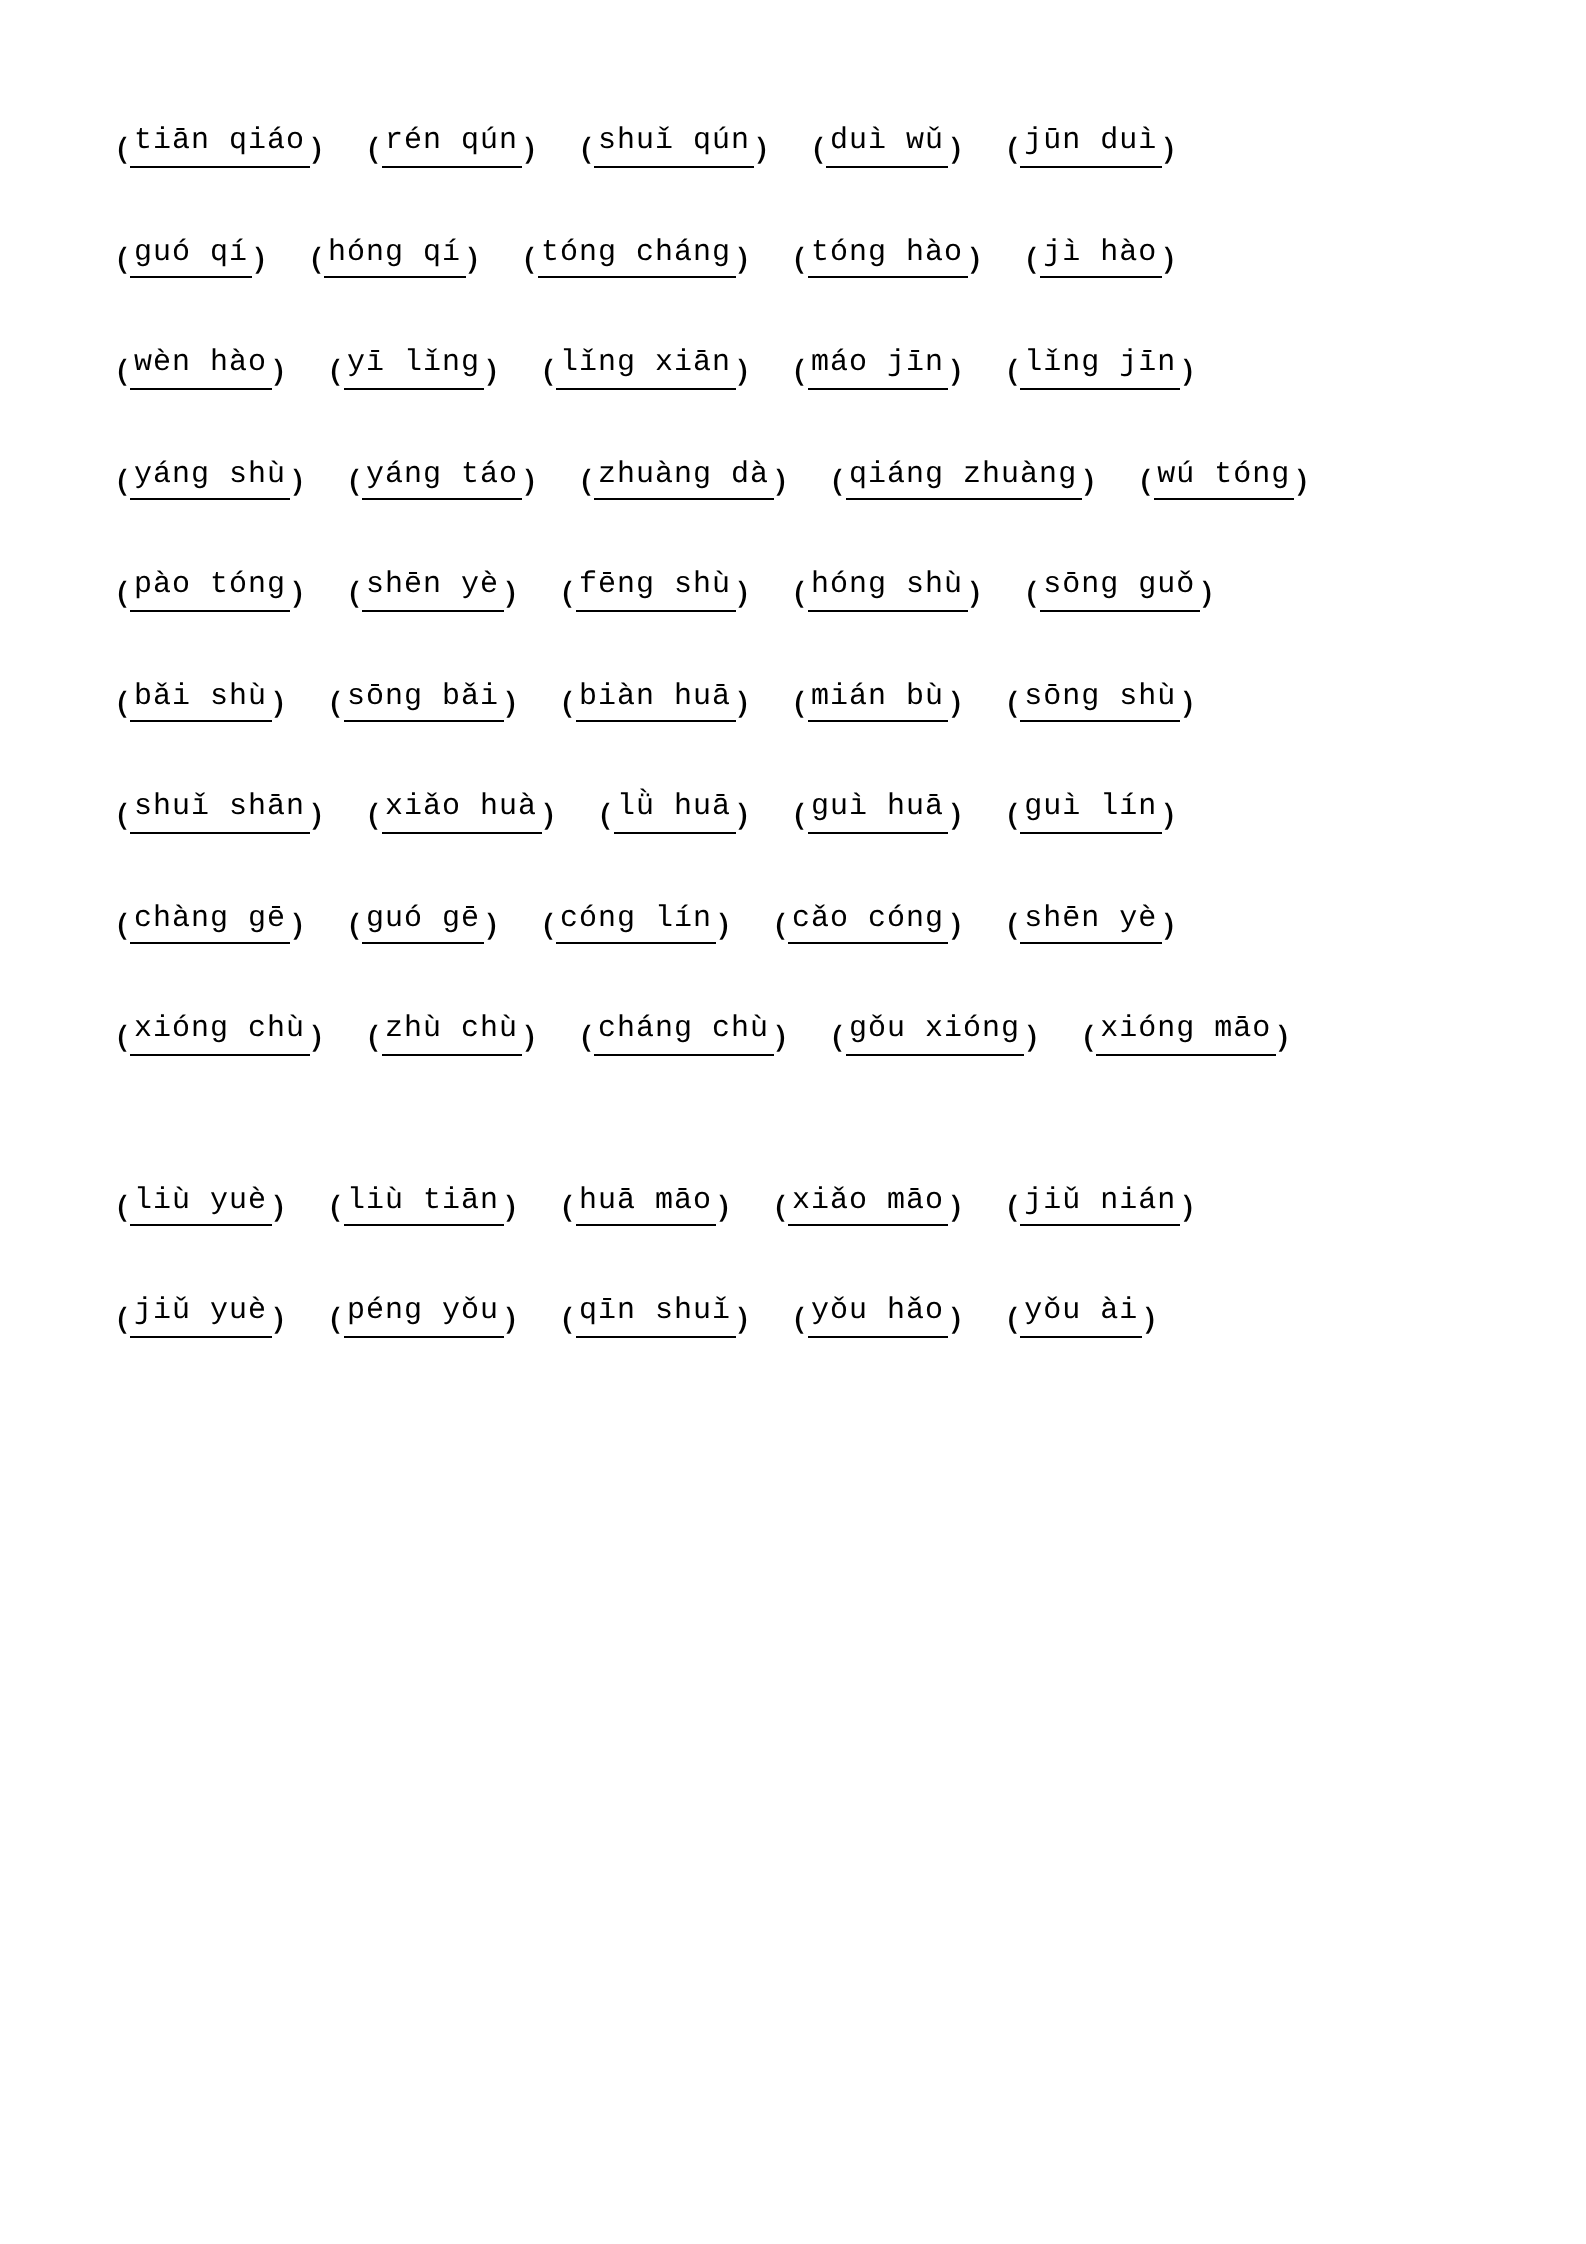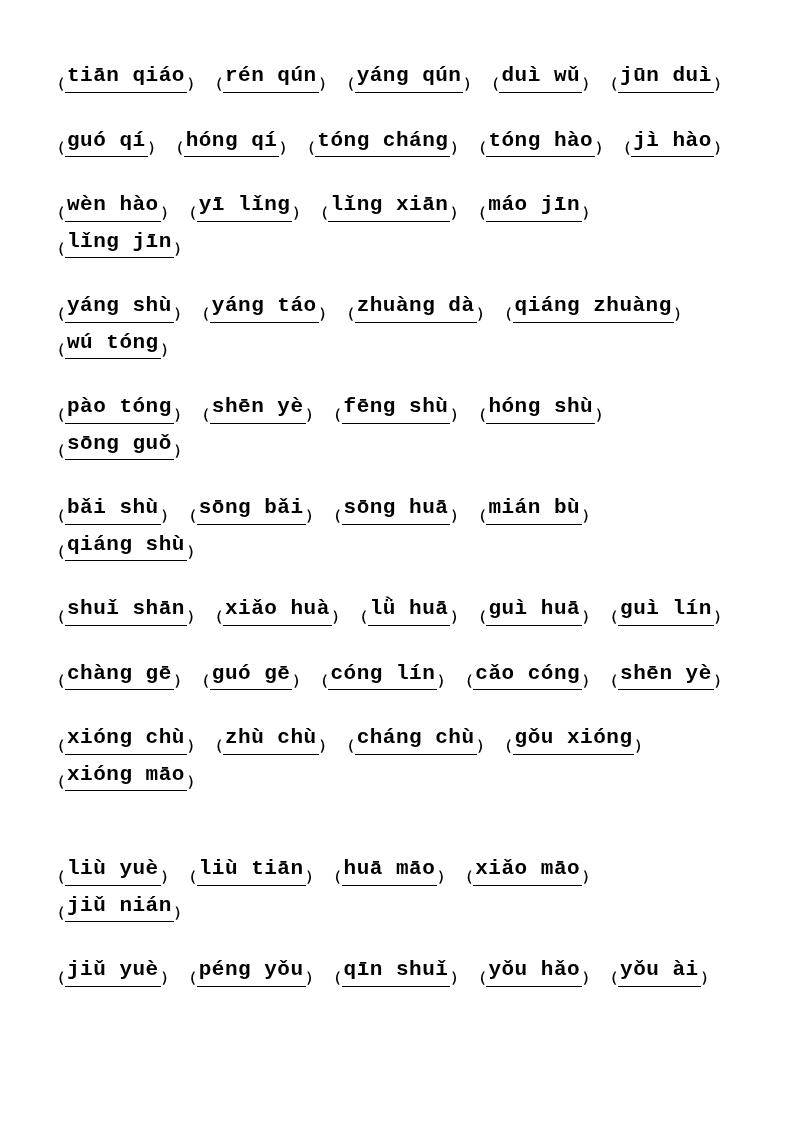--- a/index.html
+++ b/index.html
@@ -26,22 +26,22 @@
     .item {
       display: inline-flex;
       align-items: flex-end;
       margin-right: 6px;
       margin-bottom: 4px;
       white-space: nowrap;
     }
     .item-text {
       border-bottom: 1.5px solid #000;
       padding: 0 2px;
-      font-size: 21px;
-      font-weight: bold;
+      font-size: 15px;
+      font-weight: normal;
       letter-spacing: 0.5px;
       line-height: 1.5;
     }
     .paren {
       font-size: 15px;
       font-weight: bold;
     }
     .divider-space {
       height: 30px;
     }
@@ -57,21 +57,21 @@
           <span class="item-text">tiān qiáo</span>
           <span class="paren"> ）</span>
         </span>
         <span class="item">
           <span class="paren">（ </span>
           <span class="item-text">rén qún</span>
           <span class="paren"> ）</span>
         </span>
         <span class="item">
           <span class="paren">（ </span>
-          <span class="item-text">yáng qún</span>
+          <span class="item-text">shuǐ qún</span>
           <span class="paren"> ）</span>
         </span>
         <span class="item">
           <span class="paren">（ </span>
           <span class="item-text">duì wǔ</span>
           <span class="paren"> ）</span>
         </span>
         <span class="item">
           <span class="paren">（ </span>
           <span class="item-text">jūn duì</span>
@@ -192,31 +192,31 @@
           <span class="item-text">bǎi shù</span>
           <span class="paren"> ）</span>
         </span>
         <span class="item">
           <span class="paren">（ </span>
           <span class="item-text">sōng bǎi</span>
           <span class="paren"> ）</span>
         </span>
         <span class="item">
           <span class="paren">（ </span>
-          <span class="item-text">sōng huā</span>
+          <span class="item-text">biàn huā</span>
           <span class="paren"> ）</span>
         </span>
         <span class="item">
           <span class="paren">（ </span>
           <span class="item-text">mián bù</span>
           <span class="paren"> ）</span>
         </span>
         <span class="item">
           <span class="paren">（ </span>
-          <span class="item-text">qiáng shù</span>
+          <span class="item-text">sōng shù</span>
           <span class="paren"> ）</span>
         </span>
       </div>
       <div class="row">
         <span class="item">
           <span class="paren">（ </span>
           <span class="item-text">shuǐ shān</span>
           <span class="paren"> ）</span>
         </span>
         <span class="item">

